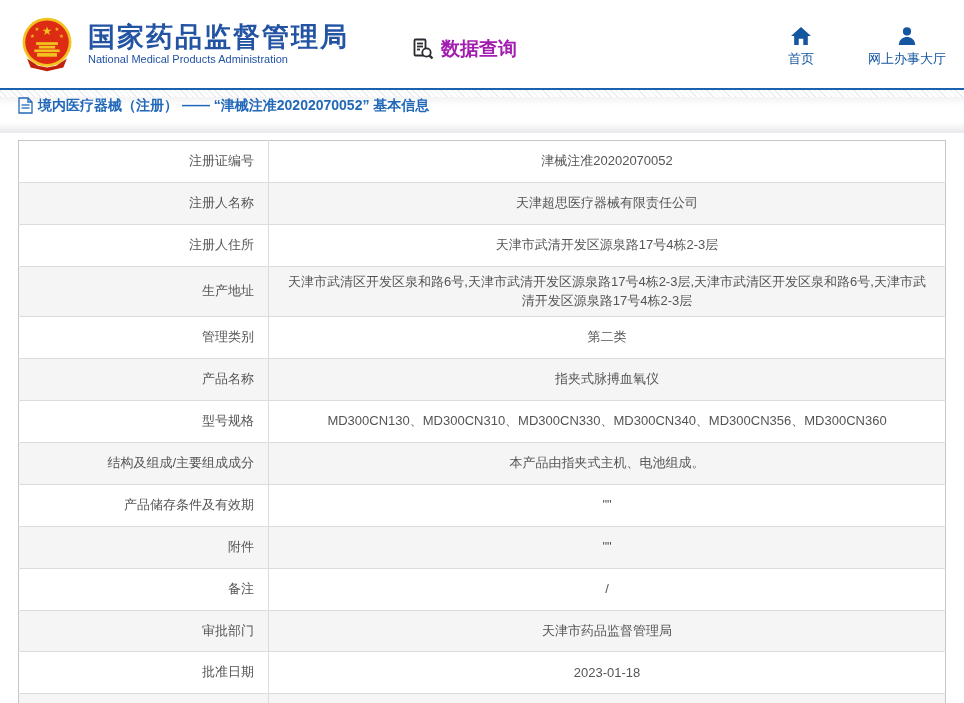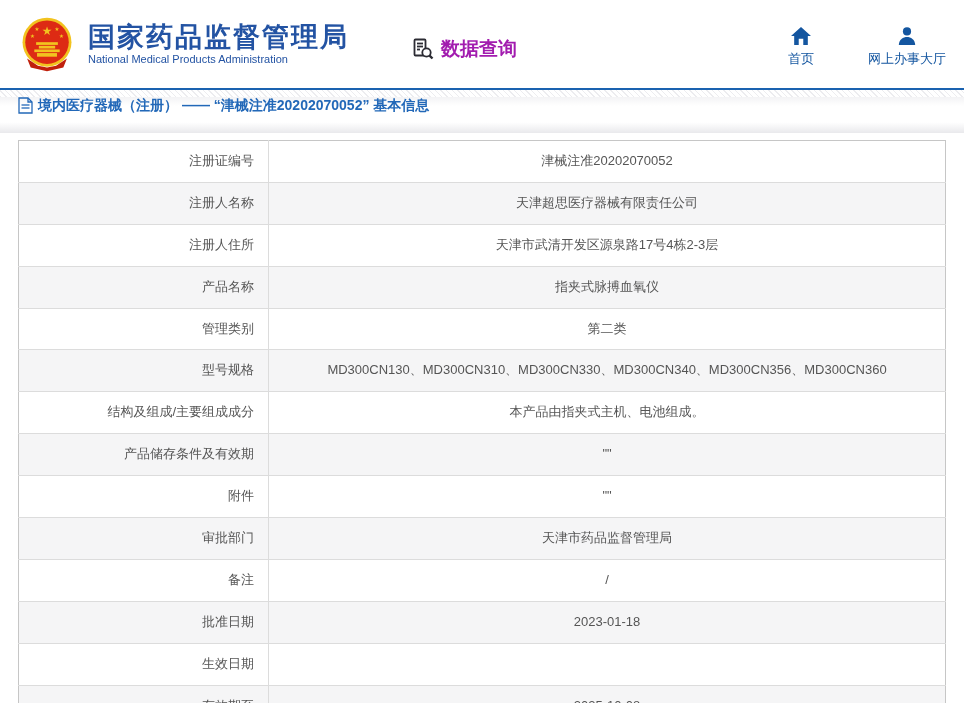--- a/index.html
+++ b/index.html
@@ -122,50 +122,54 @@
         </tr>
         <tr>
           <th><span>注册人名称</span></th>
           <td>天津超思医疗器械有限责任公司</td>
         </tr>
         <tr>
           <th><span>注册人住所</span></th>
           <td>天津市武清开发区源泉路17号4栋2-3层</td>
         </tr>
         <tr>
-          <th><span>产品名称</span></th>
-          <td>指夹式脉搏血氧仪</td>
+          <th><span>生产地址</span></th>
+          <td>天津市武清区开发区泉和路6号,天津市武清开发区源泉路17号4栋2-3层,天津市武清区开发区泉和路6号,天津市武清开发区源泉路17号4栋2-3层</td>
         </tr>
         <tr>
           <th><span>管理类别</span></th>
           <td>第二类</td>
+        </tr>
+        <tr>
+          <th><span>产品名称</span></th>
+          <td>指夹式脉搏血氧仪</td>
         </tr>
         <tr>
           <th><span>型号规格</span></th>
           <td>MD300CN130、MD300CN310、MD300CN330、MD300CN340、MD300CN356、MD300CN360</td>
         </tr>
         <tr>
           <th><span>结构及组成/主要组成成分</span></th>
           <td>本产品由指夹式主机、电池组成。</td>
         </tr>
         <tr>
           <th><span>产品储存条件及有效期</span></th>
           <td>""</td>
         </tr>
         <tr>
           <th><span>附件</span></th>
           <td>""</td>
         </tr>
         <tr>
+          <th><span>备注</span></th>
+          <td>/</td>
+        </tr>
+        <tr>
           <th><span>审批部门</span></th>
           <td>天津市药品监督管理局</td>
-        </tr>
-        <tr>
-          <th><span>备注</span></th>
-          <td>/</td>
         </tr>
         <tr>
           <th><span>批准日期</span></th>
           <td>2023-01-18</td>
         </tr>
         <tr>
           <th><span>生效日期</span></th>
           <td></td>
         </tr>
         <tr>

